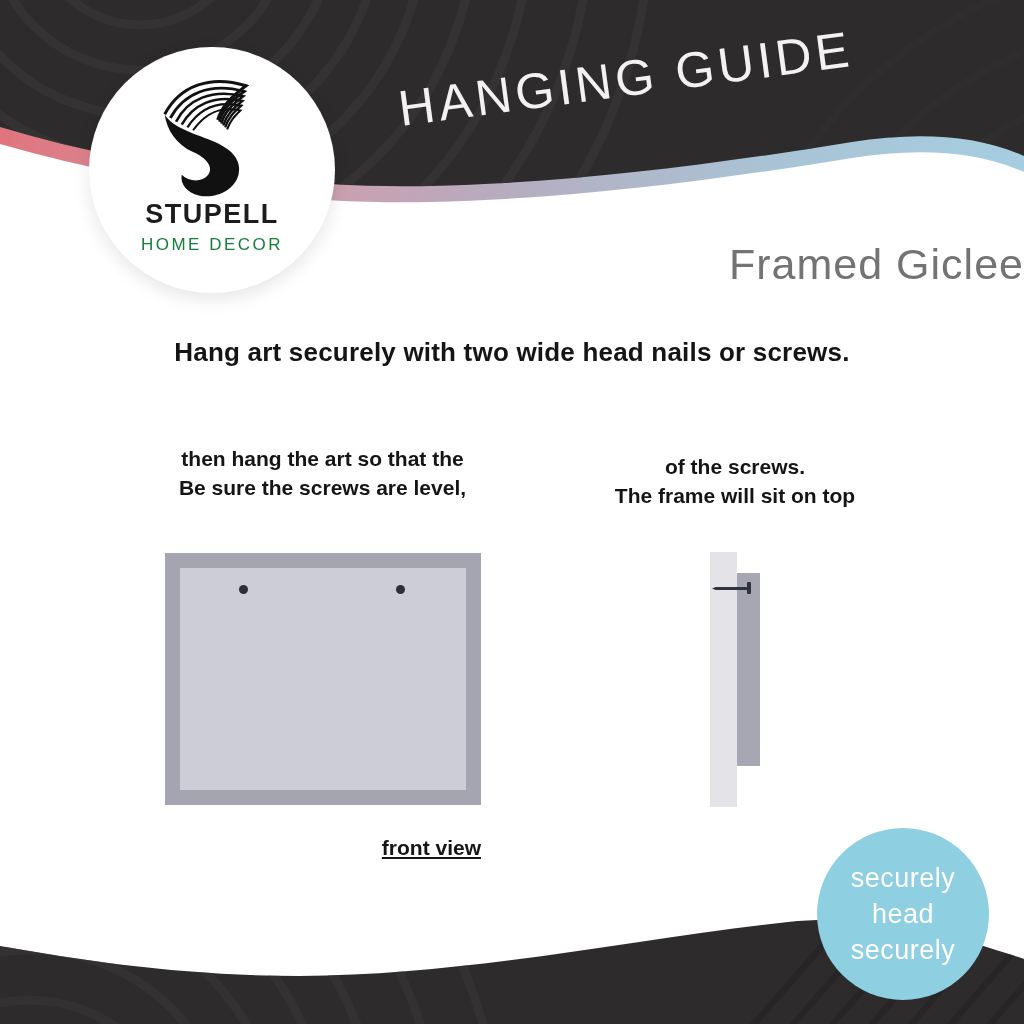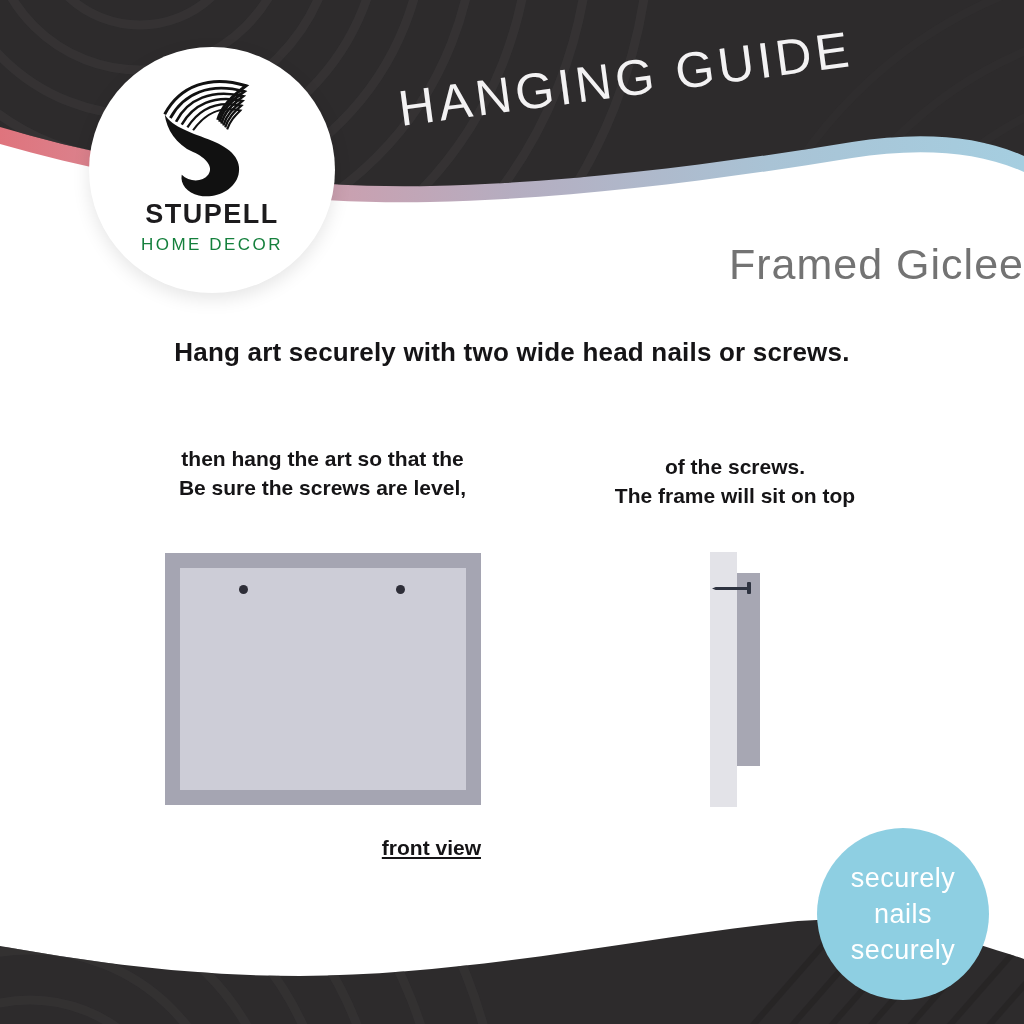--- a/index.html
+++ b/index.html
@@ -189,17 +189,17 @@
         <line x1="845" y1="1055" x2="985" y2="895"></line>
         <line x1="880" y1="1060" x2="1020" y2="900"></line>
         <line x1="915" y1="1065" x2="1055" y2="905"></line>
         <line x1="950" y1="1070" x2="1090" y2="910"></line>
       </g>
     </g>
   </svg>
 
   <div class="badge-circle">
     <div class="badge-line">securely</div>
-    <div class="badge-line">nails</div>
+    <div class="badge-line">head</div>
     <div class="badge-line">securely</div>
   </div>
 
 </div>
 
 </body></html>

